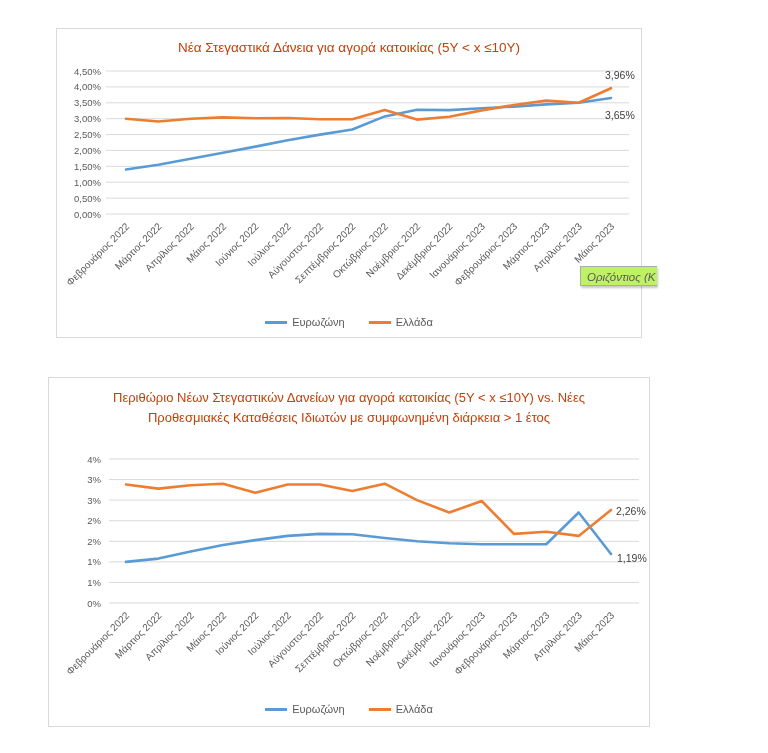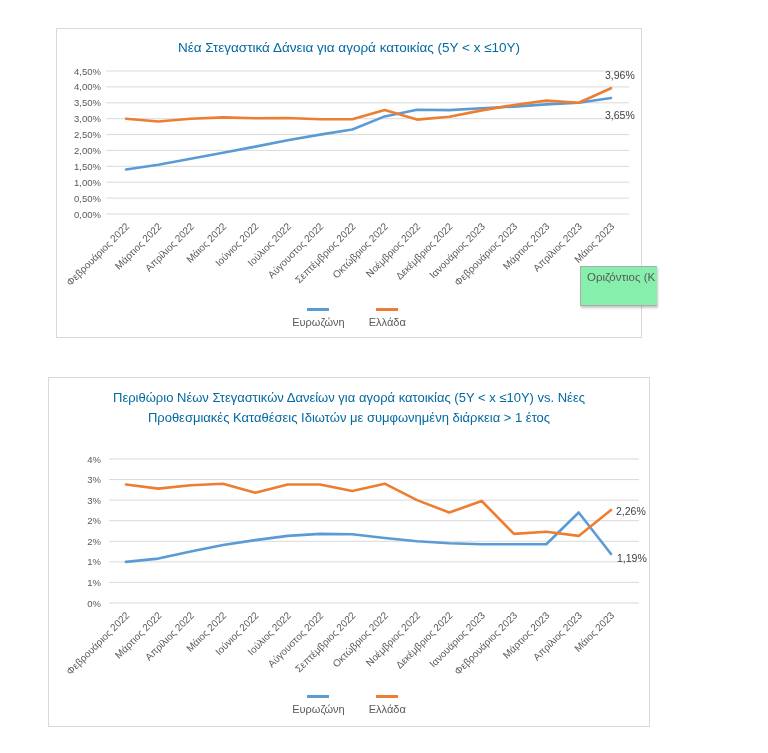--- a/index.html
+++ b/index.html
@@ -1,34 +1,34 @@
 <!DOCTYPE html>
 <html><head>
 <meta charset="utf-8">
 <style>
   html,body{margin:0;padding:0;background:#fff;font-family:"Liberation Sans",sans-serif;}
   .page{position:relative;width:768px;height:753px;background:#ffffff;overflow:hidden;}
   .chart-card{position:absolute;background:#fff;border:1px solid #d9d9d9;}
   #card1{left:56px;top:28px;width:584px;height:308px;}
   #card2{left:48px;top:377px;width:600px;height:348px;}
-  .chart-title{position:absolute;left:0;width:100%;text-align:center;color:#0369a1;box-sizing:border-box;}
+  .chart-title{position:absolute;left:0;width:100%;text-align:center;color:#c2410c;box-sizing:border-box;}
   #card1 .chart-title{top:11px;font-size:13.5px;}
   #card2 .chart-title{top:10px;font-size:13px;font-weight:normal;line-height:1.5;padding:0 58px;}
   .plot-svg{position:absolute;left:0;display:block;}
   #svg1{top:0;}
   #svg2{top:0;}
   .legend{position:absolute;left:0;width:100%;display:flex;justify-content:center;align-items:center;gap:24px;color:#595959;font-size:11px;}
   #card1 .legend{bottom:9px;}
   #card2 .legend{bottom:11px;}
-  .legend-item{display:flex;align-items:center;gap:5px;flex-direction:column;}
+  .legend-item{display:flex;align-items:center;gap:5px;}
   .legend-swatch{display:inline-block;width:22px;height:3px;}
-  .tooltip{position:absolute;left:580px;top:266px;width:77px;height:40px;background:#86efac;
+  .tooltip{position:absolute;left:580px;top:266px;width:77px;height:20px;background:#bef264;
            border:1px solid #ababab;border-right:none;box-shadow:1px 2px 2px rgba(0,0,0,.22);
            font-size:11.5px;color:#595959;line-height:21px;padding-left:6px;overflow:hidden;
-           white-space:nowrap;box-sizing:border-box;z-index:5;}
+           white-space:nowrap;box-sizing:border-box;z-index:5;font-style:italic;}
   svg text{font-family:"Liberation Sans",sans-serif;}
 </style>
 </head>
 <body>
 
 <div class="page">
 
   <div class="chart-card" id="card1">
     <svg id="svg1" class="plot-svg" width="584" height="280">
         <line x1="49" x2="572" y1="185.0" y2="185.0" stroke="#d9d9d9" stroke-width="1"></line>

